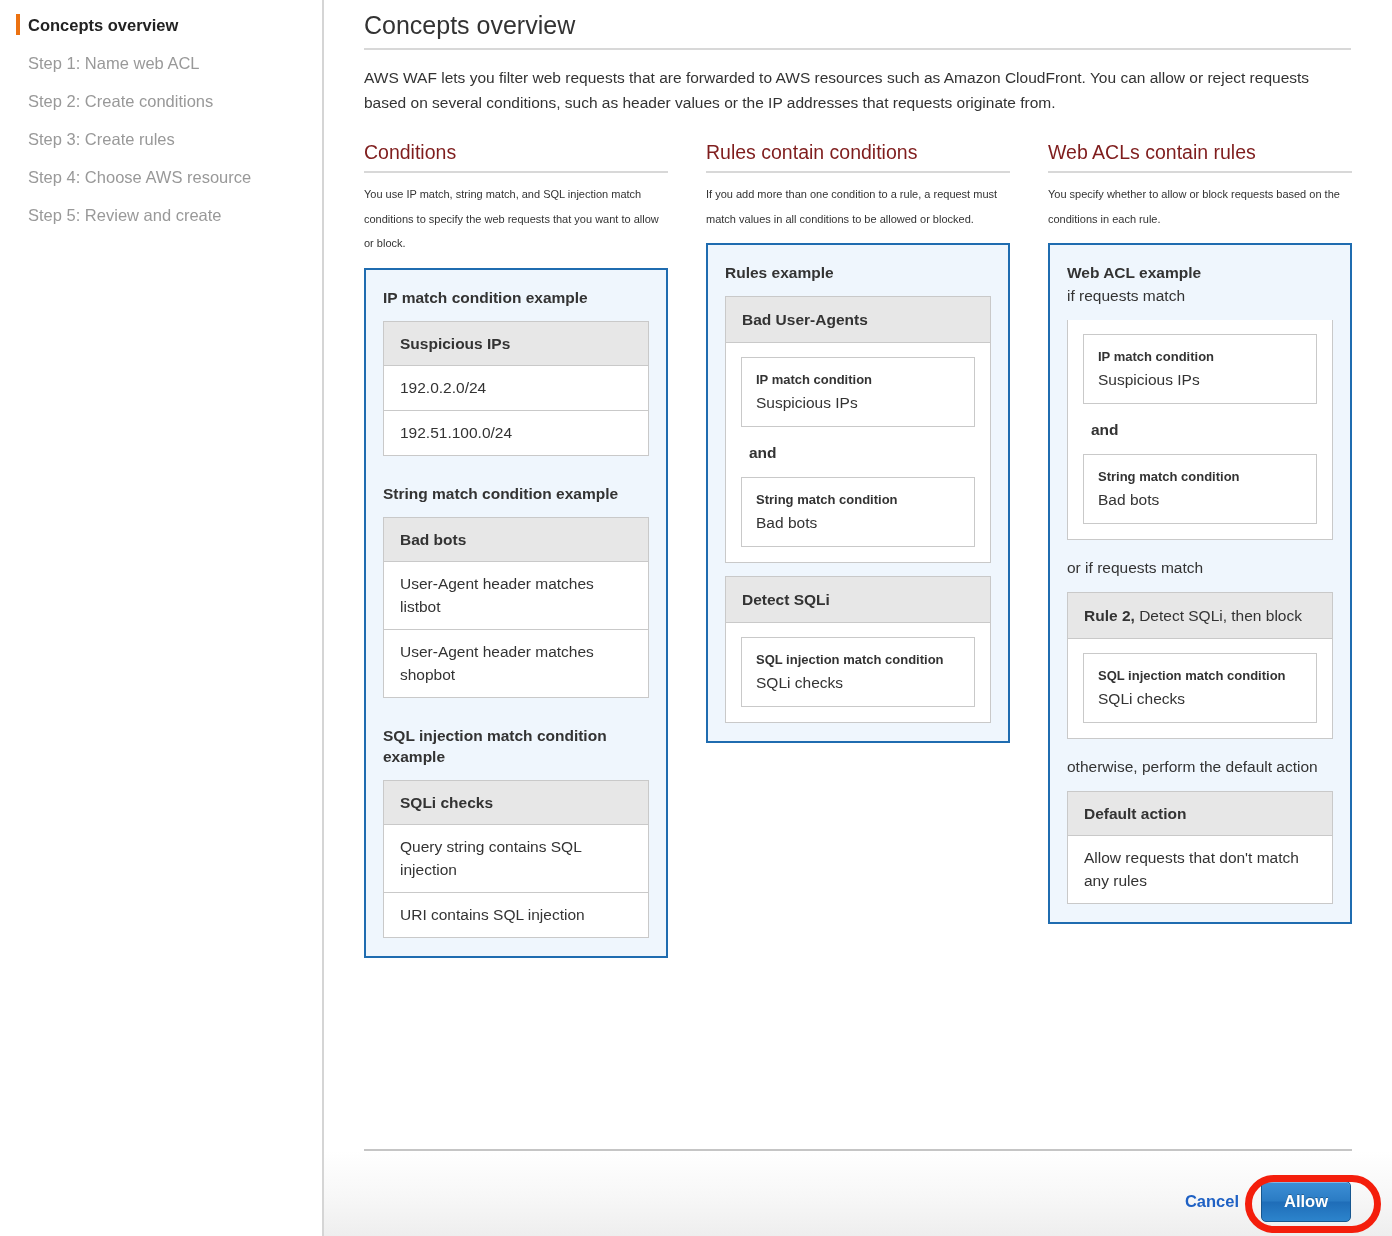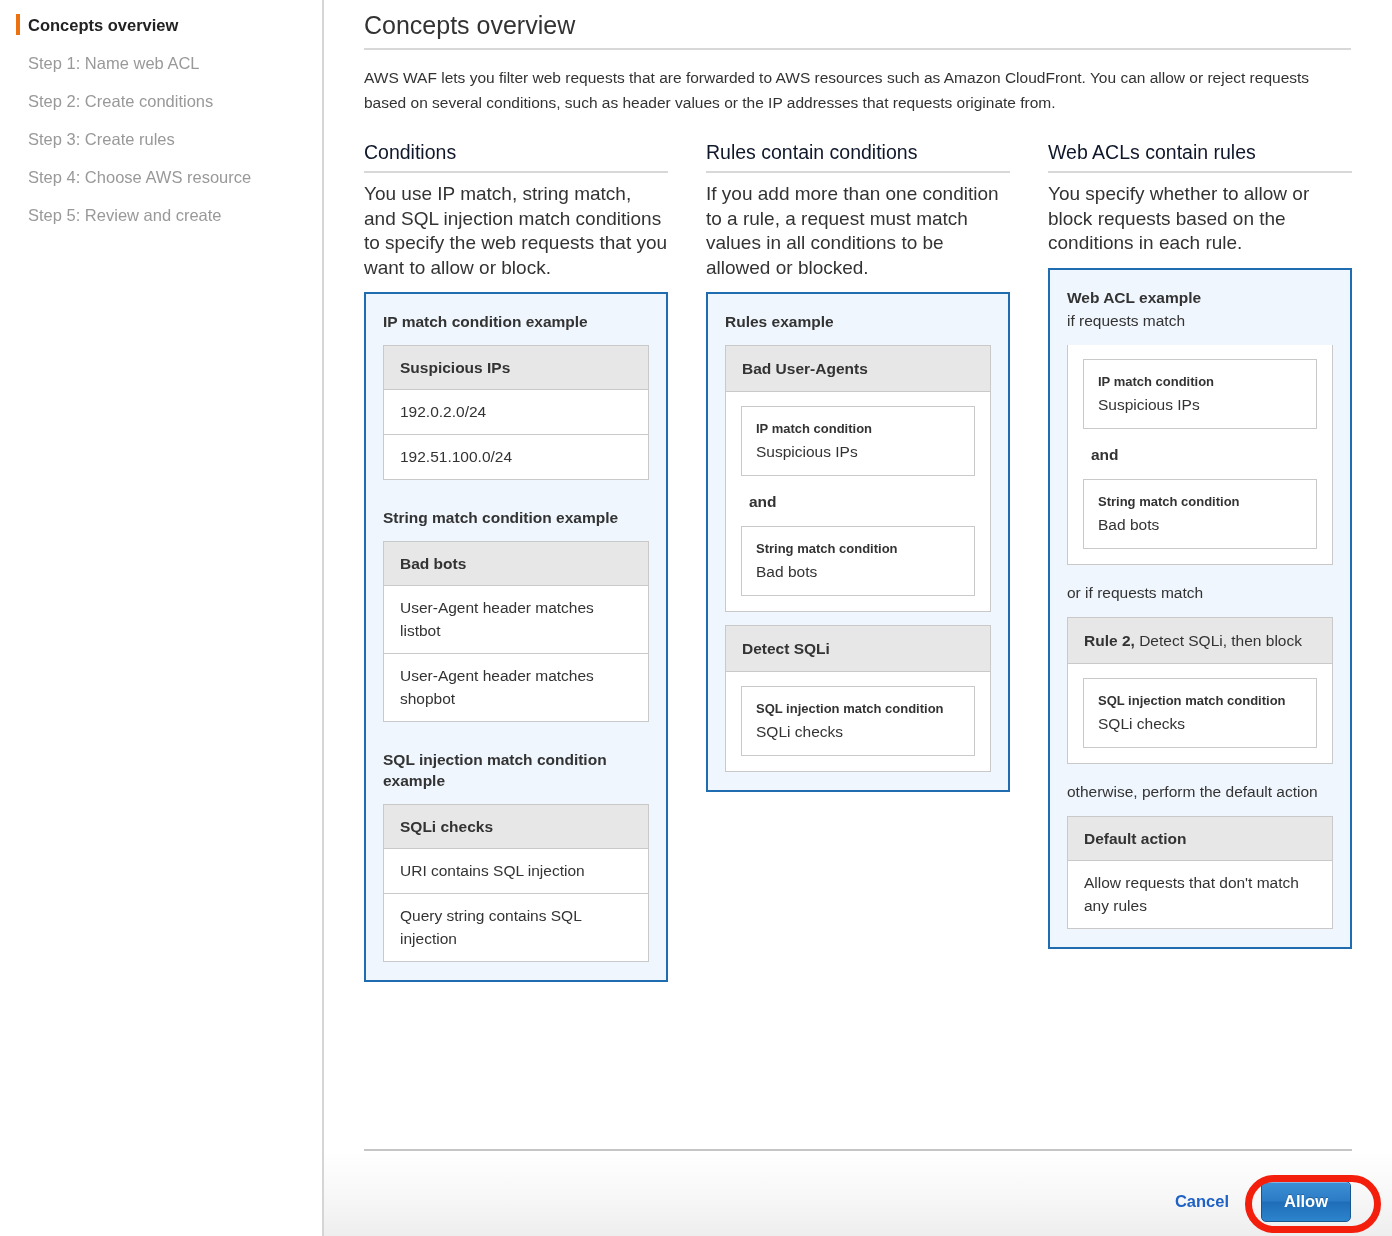--- a/index.html
+++ b/index.html
@@ -82,31 +82,31 @@
   
   #columns {
     display: flex;
     margin-top: 24px;
     gap: 38px;
   }
   .column { width: 304px; flex: 0 0 304px; }
   .col-heading {
     font-size: 19.5px;
     font-weight: normal;
-    color: #0f172a;
+    color: #7f1d1d;
     margin: 0;
     line-height: 26px;
   }
   .hr-col {
     border: 0;
     border-top: 2px solid #d8d8d8;
     margin: 6px 0 0 0;
   }
   .col-desc {
-    font-size: 19px;
+    font-size: 11px;
     line-height: 24.5px;
     color: #333333;
     margin: 9px 0 0 0;
   }
 
   
   .panel {
     border: 2px solid #1f6cb0;
     background: #eff6fd;
     padding: 17px 17px 18px 17px;
@@ -209,21 +209,21 @@
     position: absolute;
     left: 324px; top: 1151px;
     width: 1068px; height: 85px;
     background: linear-gradient(to bottom, #ffffff 0%, #f7f7f7 55%, #eeeeee 100%);
   }
   #footer-actions {
     position: absolute;
     right: 41px; top: 1181px;
     display: flex;
     align-items: center;
-    gap: 32px;
+    gap: 22px;
   }
   #cancel-link {
     font-size: 16.5px;
     font-weight: bold;
     color: #1f61c4;
     text-decoration: none;
     cursor: pointer;
     line-height: 22px;
     padding-bottom: 2px;
   }
@@ -303,22 +303,22 @@
           <div class="panel-title group-gap">String match condition example</div>
           <div class="tbl">
             <div class="tbl-head">Bad bots</div>
             <div class="tbl-row">User-Agent header matches listbot</div>
             <div class="tbl-row">User-Agent header matches shopbot</div>
           </div>
 
           <div class="panel-title group-gap">SQL injection match condition example</div>
           <div class="tbl">
             <div class="tbl-head">SQLi checks</div>
+            <div class="tbl-row">Query string contains SQL injection</div>
             <div class="tbl-row">URI contains SQL injection</div>
-            <div class="tbl-row">Query string contains SQL injection</div>
           </div>
         </div>
       </div>
 
       <div class="column">
         <h2 class="col-heading">Rules contain conditions</h2>
         <hr class="hr-col">
         <p class="col-desc">If you add more than one condition to a rule, a request must match values in all conditions to be allowed or blocked.</p>
 
         <div class="panel">

